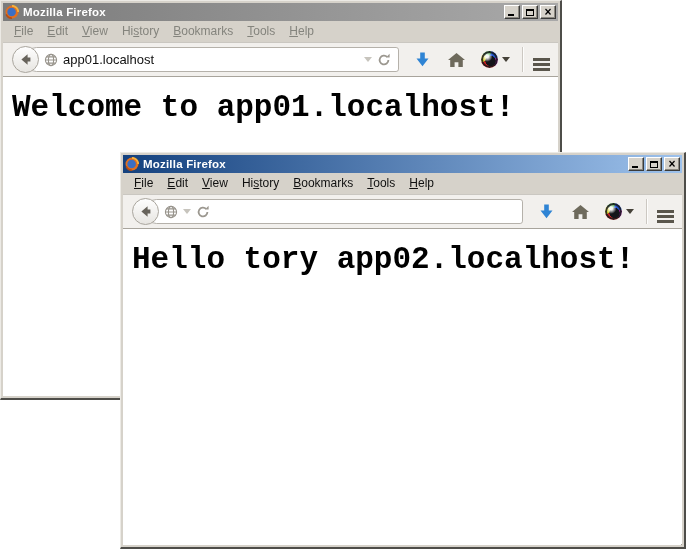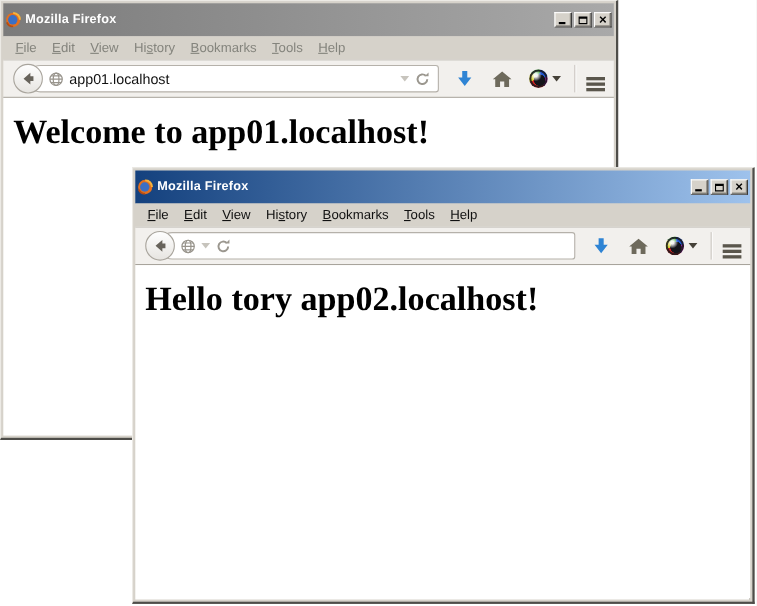--- a/index.html
+++ b/index.html
@@ -8,21 +8,21 @@
 
   
   .win{position:absolute;background:#d6d2ca;box-sizing:border-box;
        border-top:1px solid #eceae5;border-left:1px solid #eceae5;
        border-right:2px solid #4e4d49;border-bottom:2px solid #4e4d49;
        padding:2px;display:flex;flex-direction:column}
   .win-back{left:0;top:0;width:562px;height:400px;z-index:1}
   .win-front{left:120px;top:152px;width:566px;height:397px;z-index:2}
 
   
-  .titlebar{height:30px;flex:none;display:flex;align-items:center;gap:4px;padding:0 2px}
+  .titlebar{height:18px;flex:none;display:flex;align-items:center;gap:4px;padding:0 2px}
   .titlebar.active{background:linear-gradient(90deg,#14417e,#9ec2ec)}
   .titlebar.inactive{background:linear-gradient(90deg,#7b7b7b,#a9a9a9)}
   .title{flex:1;color:#fff;font-weight:bold;font-size:11.5px;white-space:nowrap;letter-spacing:.2px}
   .ff-badge{width:14px;height:14px;flex:none;display:flex}
   .winbtns{display:flex;gap:2px;flex:none}
   .winbtn{width:16px;height:14px;background:#d6d2ca;padding:0;position:relative;
           border:1px solid;border-color:#fff #3a3a3a #3a3a3a #fff;
           box-shadow:inset -1px -1px 0 #8a877f;display:flex;align-items:center;justify-content:center;cursor:default}
   .glyph-min{position:absolute;left:3px;bottom:2px;width:6px;height:2px;background:#000}
   .glyph-max{width:8px;height:7px;border:1px solid #000;border-top-width:2px;box-sizing:border-box}
@@ -62,21 +62,21 @@
       box-shadow:inset 0 0 0 2px rgba(22,22,26,.85)}
   .addon-caret{width:0;height:0;border-left:4px solid transparent;border-right:4px solid transparent;
                border-top:5px solid #454138}
   .sep{width:1px;height:25px;background:#ccc8c2;box-shadow:1px 0 0 #fdfdfc;margin:0 10px 0 12px;flex:none}
   .menu-btn{display:block;height:13px}
   .hamburger{display:block;width:17px;height:3px;background:#5a564c;
              box-shadow:0 5px 0 #5a564c,0 10px 0 #5a564c}
 
   
   .content{flex:1;background:#fff;position:relative;overflow:hidden}
-  .content h1{margin:13px 0 0 9px;font-family:Liberation Serif, serif;
+  .content h1{margin:13px 0 0 9px;font-family:Liberation Mono, monospace;
               font-size:31px;font-weight:700;color:#000;white-space:nowrap}
 
   
   .grip{position:absolute;right:4px;bottom:4px;width:2px;height:2px;background:transparent;
         box-shadow:
           10px 0 0 #a39f96,5px 5px 0 #a39f96,10px 5px 0 #a39f96,
           0 10px 0 #a39f96,5px 10px 0 #a39f96,10px 10px 0 #a39f96,
           11px 1px 0 #fff,6px 6px 0 #fff,11px 6px 0 #fff,
           1px 11px 0 #fff,6px 11px 0 #fff,11px 11px 0 #fff}
 </style>

